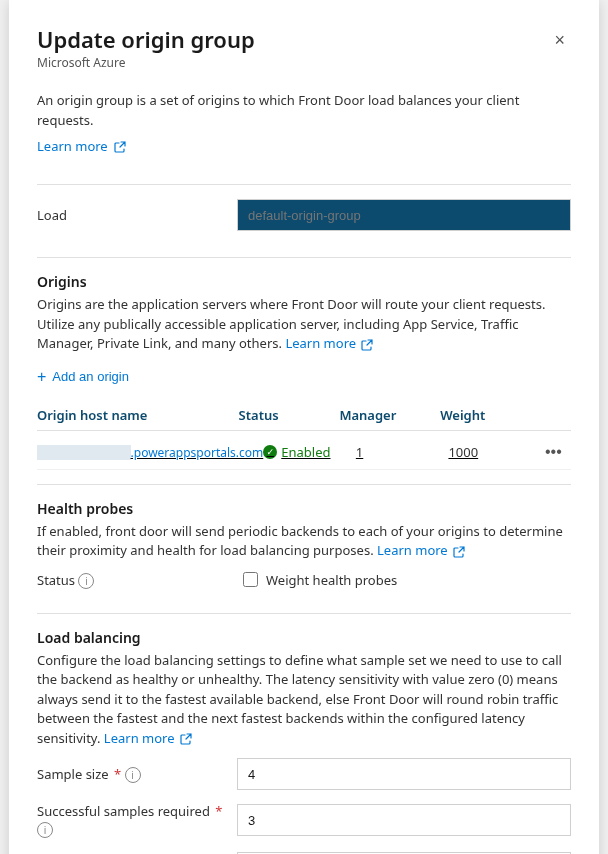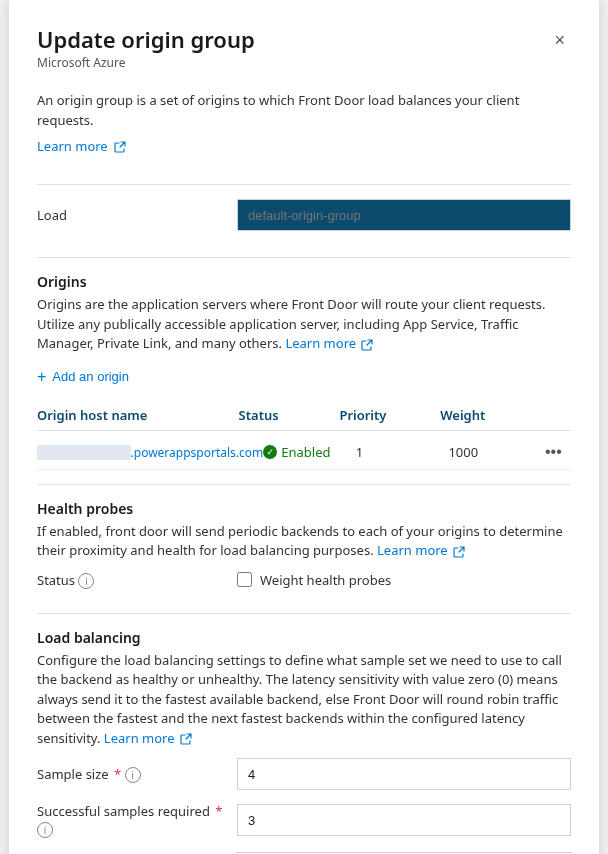--- a/index.html
+++ b/index.html
@@ -124,20 +124,21 @@
       font-size: 13px;
       font-weight: 600;
       color: #0c4a6e;
     }
     .table-row {
       display: grid;
       grid-template-columns: 2fr 1fr 1fr 1fr 30px;
       align-items: center;
       padding: 8px 0;
       border-bottom: 1px solid #f0f0f0;
+      text-decoration: underline;
     }
     .table-cell {
       font-size: 13px;
       color: #333;
     }
     .host-name-cell {
       color: #0078d4;
       font-size: 12px;
       text-decoration: none;
       cursor: pointer;
@@ -178,20 +179,21 @@
       color: #333;
     }
     input[type="checkbox"] {
       width: 15px;
       height: 15px;
       cursor: pointer;
     }
     .status-row {
       display: flex;
       align-items: center;
+      gap: 6px;
       margin: 10px 0;
     }
     .info-icon {
       display: inline-flex;
       align-items: center;
       justify-content: center;
       width: 16px;
       height: 16px;
       border: 1px solid #888;
       border-radius: 50%;
@@ -263,21 +265,21 @@
     </p>
 
     <button class="add-origin-btn">
       <span class="plus-icon">+</span>
       <span>Add an origin</span>
     </button>
 
     <div class="table-header">
       <div class="table-header-cell">Origin host name</div>
       <div class="table-header-cell">Status</div>
-      <div class="table-header-cell">Priority</div>
+      <div class="table-header-cell">Manager</div>
       <div class="table-header-cell">Weight</div>
       <div></div>
     </div>
 
     <div class="table-row">
       <div class="table-cell">
         <a class="host-name-cell" href="#">
           <span style="background:#e0e8f0;color:transparent;user-select:none;font-size:11px;">████████████</span><span>.powerappsportals.com</span>
         </a>
       </div>

